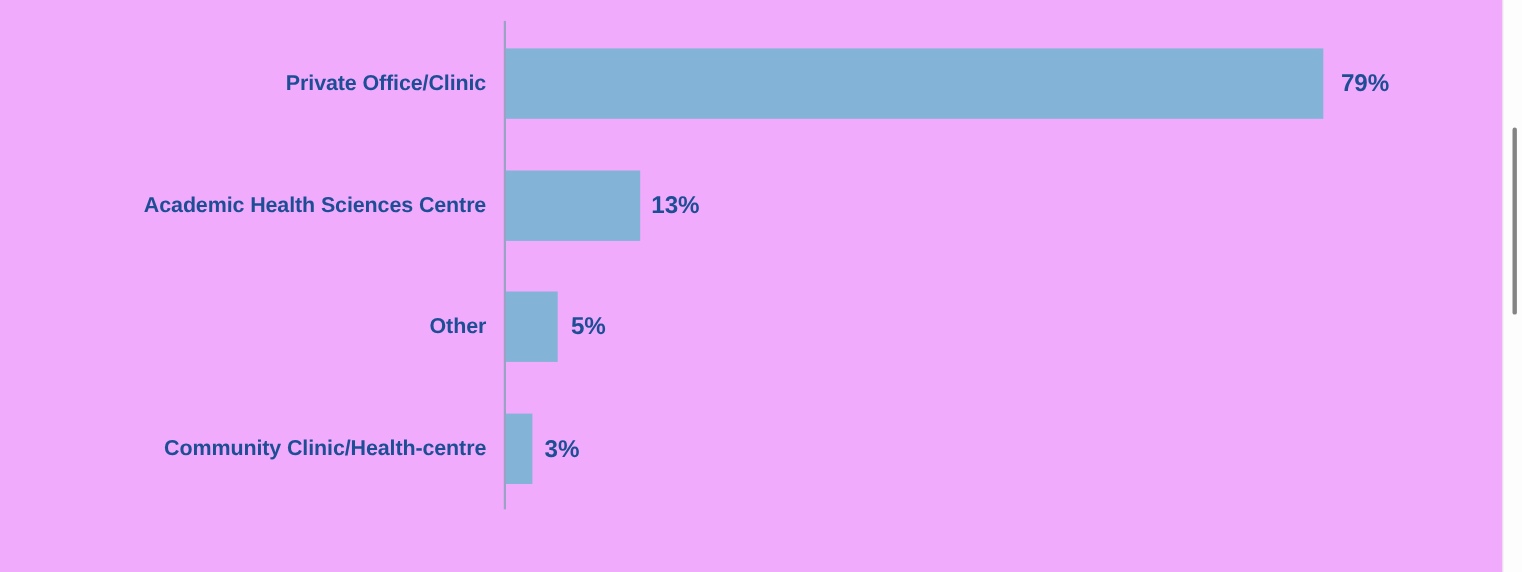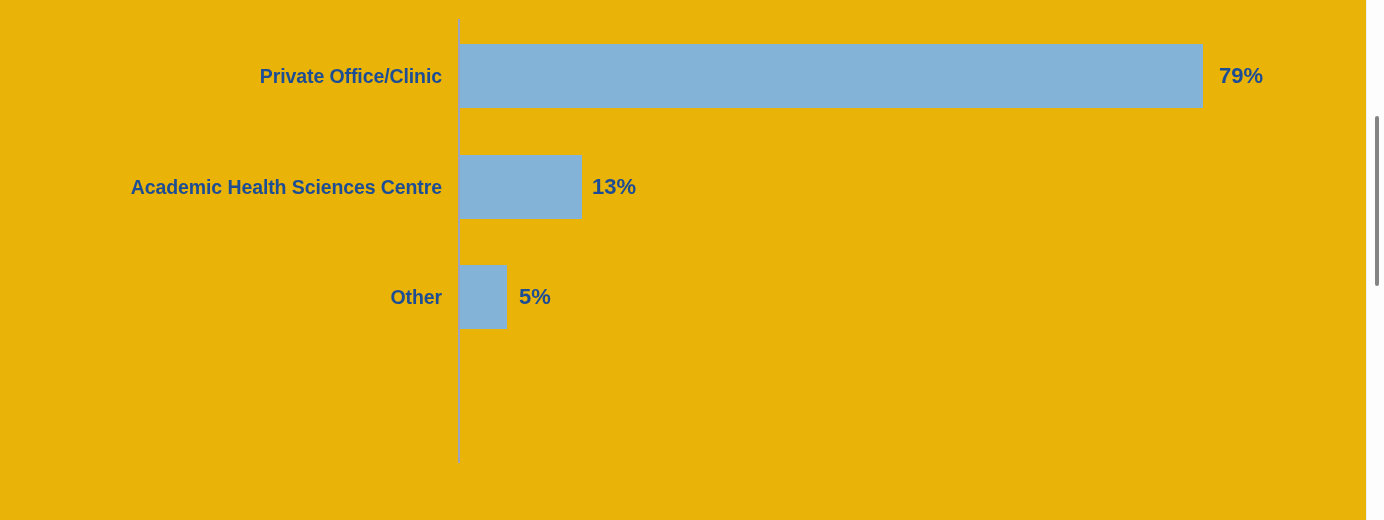--- a/index.html
+++ b/index.html
@@ -13,21 +13,21 @@
     height: 520px;
     overflow: hidden;
     font-family: "Liberation Sans", sans-serif;
     -webkit-font-smoothing: antialiased;
   }
 
   #chart-canvas {
     position: relative;
     width: 1384px;
     height: 520px;
-    background: #eab308;
+    background: #f0abfc;
   }
 
   
   .plot {
     position: absolute;
     left: 0;
     top: 0;
     width: 1384px;
     height: 520px;
   }
@@ -124,20 +124,25 @@
       <div class="bar" style="width:122px;"></div>
       <span class="value-label" style="left:592px;">13%</span>
     </div>
 
     <div class="bar-row" style="top:265px;">
       <span class="cat-label">Other</span>
       <div class="bar" style="width:47px;"></div>
       <span class="value-label" style="left:519px;">5%</span>
     </div>
 
+    <div class="bar-row" style="top:376px;">
+      <span class="cat-label">Community Clinic/Health-centre</span>
+      <div class="bar" style="width:24px;"></div>
+      <span class="value-label" style="left:495px;">3%</span>
+    </div>
 
   </div>
 
   <div class="scrollbar-track">
     <div class="scrollbar-thumb"></div>
   </div>
 
 </div>
 
 </body></html>

